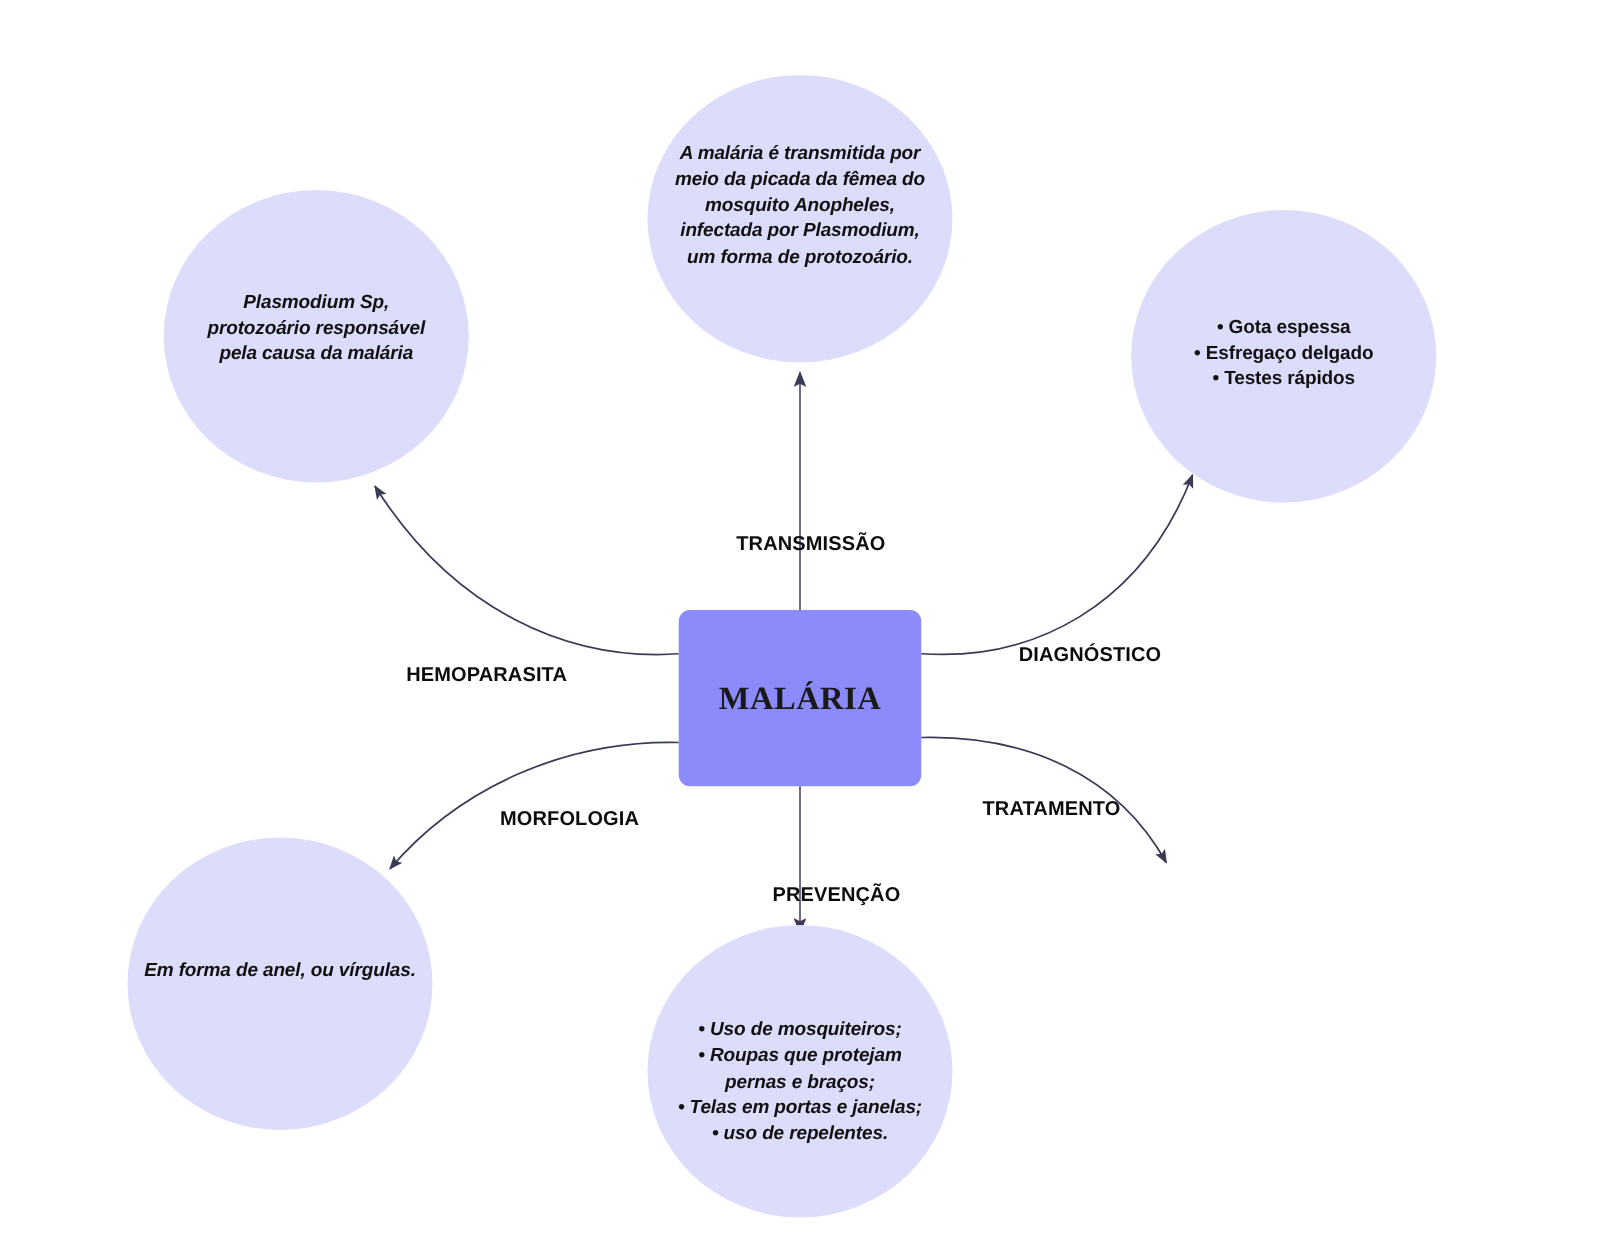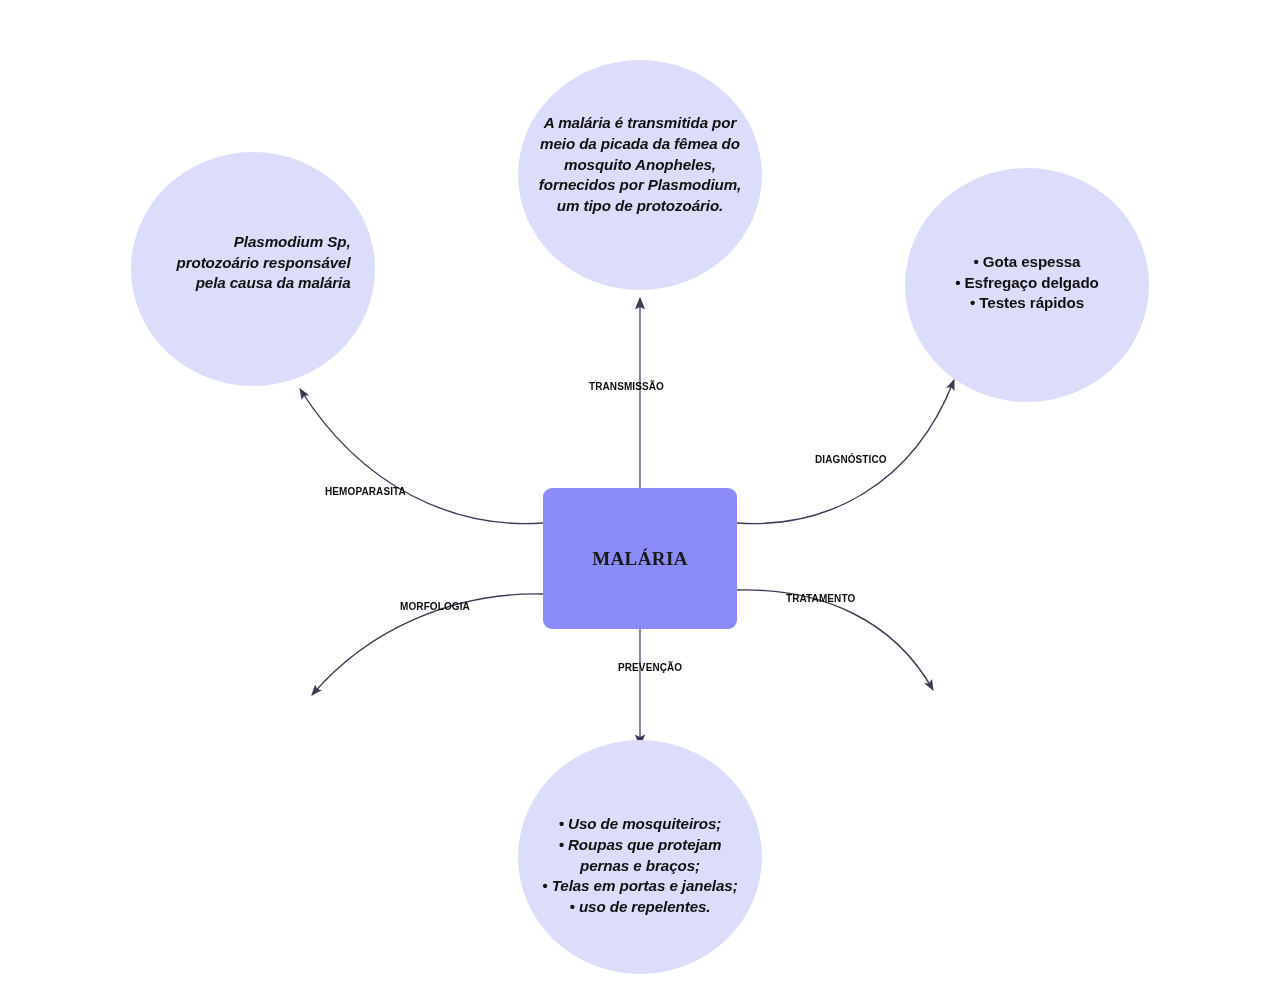--- a/index.html
+++ b/index.html
@@ -39,21 +39,21 @@
     font-weight: bold;
     font-style: italic;
     color: #111111;
     letter-spacing: -0.1px;
   }
   .node-circle.plain .node-text {
     font-style: normal;
   }
   
   #circle-hemoparasita { left: 131px;  top: 152px; width: 244px; height: 234px; }
-  #circle-hemoparasita .node-text { transform: translateY(-6px); text-align: right; }
+  #circle-hemoparasita .node-text { transform: translateY(-6px); }
 
   #circle-transmissao  { left: 518px;  top: 60px;  width: 244px; height: 230px; }
   #circle-transmissao .node-text { transform: translateY(-10px); width: 88%; }
 
   #circle-diagnostico  { left: 905px;  top: 168px; width: 244px; height: 234px; }
   #circle-diagnostico .node-text { transform: translateY(-2px); }
 
   #circle-morfologia   { left: 102px;  top: 670px; width: 244px; height: 234px; }
   #circle-morfologia .node-text { width: 92%; transform: translateY(-10px); }
 
@@ -71,35 +71,36 @@
     height: 141px;
     background: #8b8bfb;
     border-radius: 9px;
     display: flex;
     align-items: center;
     justify-content: center;
   }
   #center-node .center-text {
     font-family: "Liberation Serif", serif;
     font-weight: bold;
-    font-size: 19px;
+    font-size: 26px;
     color: #1a1a1a;
     letter-spacing: 0.4px;
   }
   .edge-label {
     position: absolute;
-    font-size: 10px;
+    font-size: 16px;
     font-weight: bold;
     color: #0d0d0d;
     white-space: nowrap;
     letter-spacing: 0.1px;
+    margin-top: 46px;
   }
   #label-transmissao { left: 589px; top: 381px; }
   #label-hemoparasita { left: 325px; top: 486px; }
-  #label-diagnostico { left: 815px; top: 454px; }
+  #label-diagnostico { left: 815px; top: 470px; }
   #label-morfologia  { left: 400px; top: 601px; }
   #label-prevencao   { left: 595px; top: 662px; padding-left: 23px; }
   #label-tratamento  { left: 786px; top: 593px; }
 </style>
 </head>
 <body>
 
 <div id="canvas">
 
   <svg id="edges" viewBox="0 0 1280 989" xmlns="http://www.w3.org/2000/svg">
@@ -120,27 +121,30 @@
     <path d="M737,523 C826,529 913,486 954,380" fill="none" stroke="#3a3a55" stroke-width="1.4" marker-end="url(#arrowhead)"></path>
 
     <path d="M737,590 C822,588 894,620 933,690" fill="none" stroke="#3a3a55" stroke-width="1.4" marker-end="url(#arrowhead)"></path>
   </svg>
 
   <div class="node-circle" id="circle-hemoparasita">
     <div class="node-text">Plasmodium Sp, protozoário responsável pela causa da malária</div>
   </div>
 
   <div class="node-circle" id="circle-transmissao">
-    <div class="node-text">A malária é transmitida por meio da picada da fêmea do mosquito Anopheles, fornecidos por Plasmodium, um tipo de protozoário.</div>
+    <div class="node-text">A malária é transmitida por meio da picada da fêmea do mosquito Anopheles, infectada por Plasmodium, um forma de protozoário.</div>
   </div>
 
   <div class="node-circle plain" id="circle-diagnostico">
     <div class="node-text">• Gota espessa<br>• Esfregaço delgado<br>• Testes rápidos</div>
   </div>
 
+  <div class="node-circle" id="circle-morfologia">
+    <div class="node-text">Em forma de anel, ou vírgulas.</div>
+  </div>
 
   <div class="node-circle" id="circle-prevencao">
     <div class="node-text">• Uso de mosquiteiros;<br>• Roupas que protejam pernas e braços;<br>• Telas em portas e janelas;<br>• uso de repelentes.</div>
   </div>
 
 
   <div id="center-node">
     <span class="center-text">MALÁRIA</span>
   </div>
 

